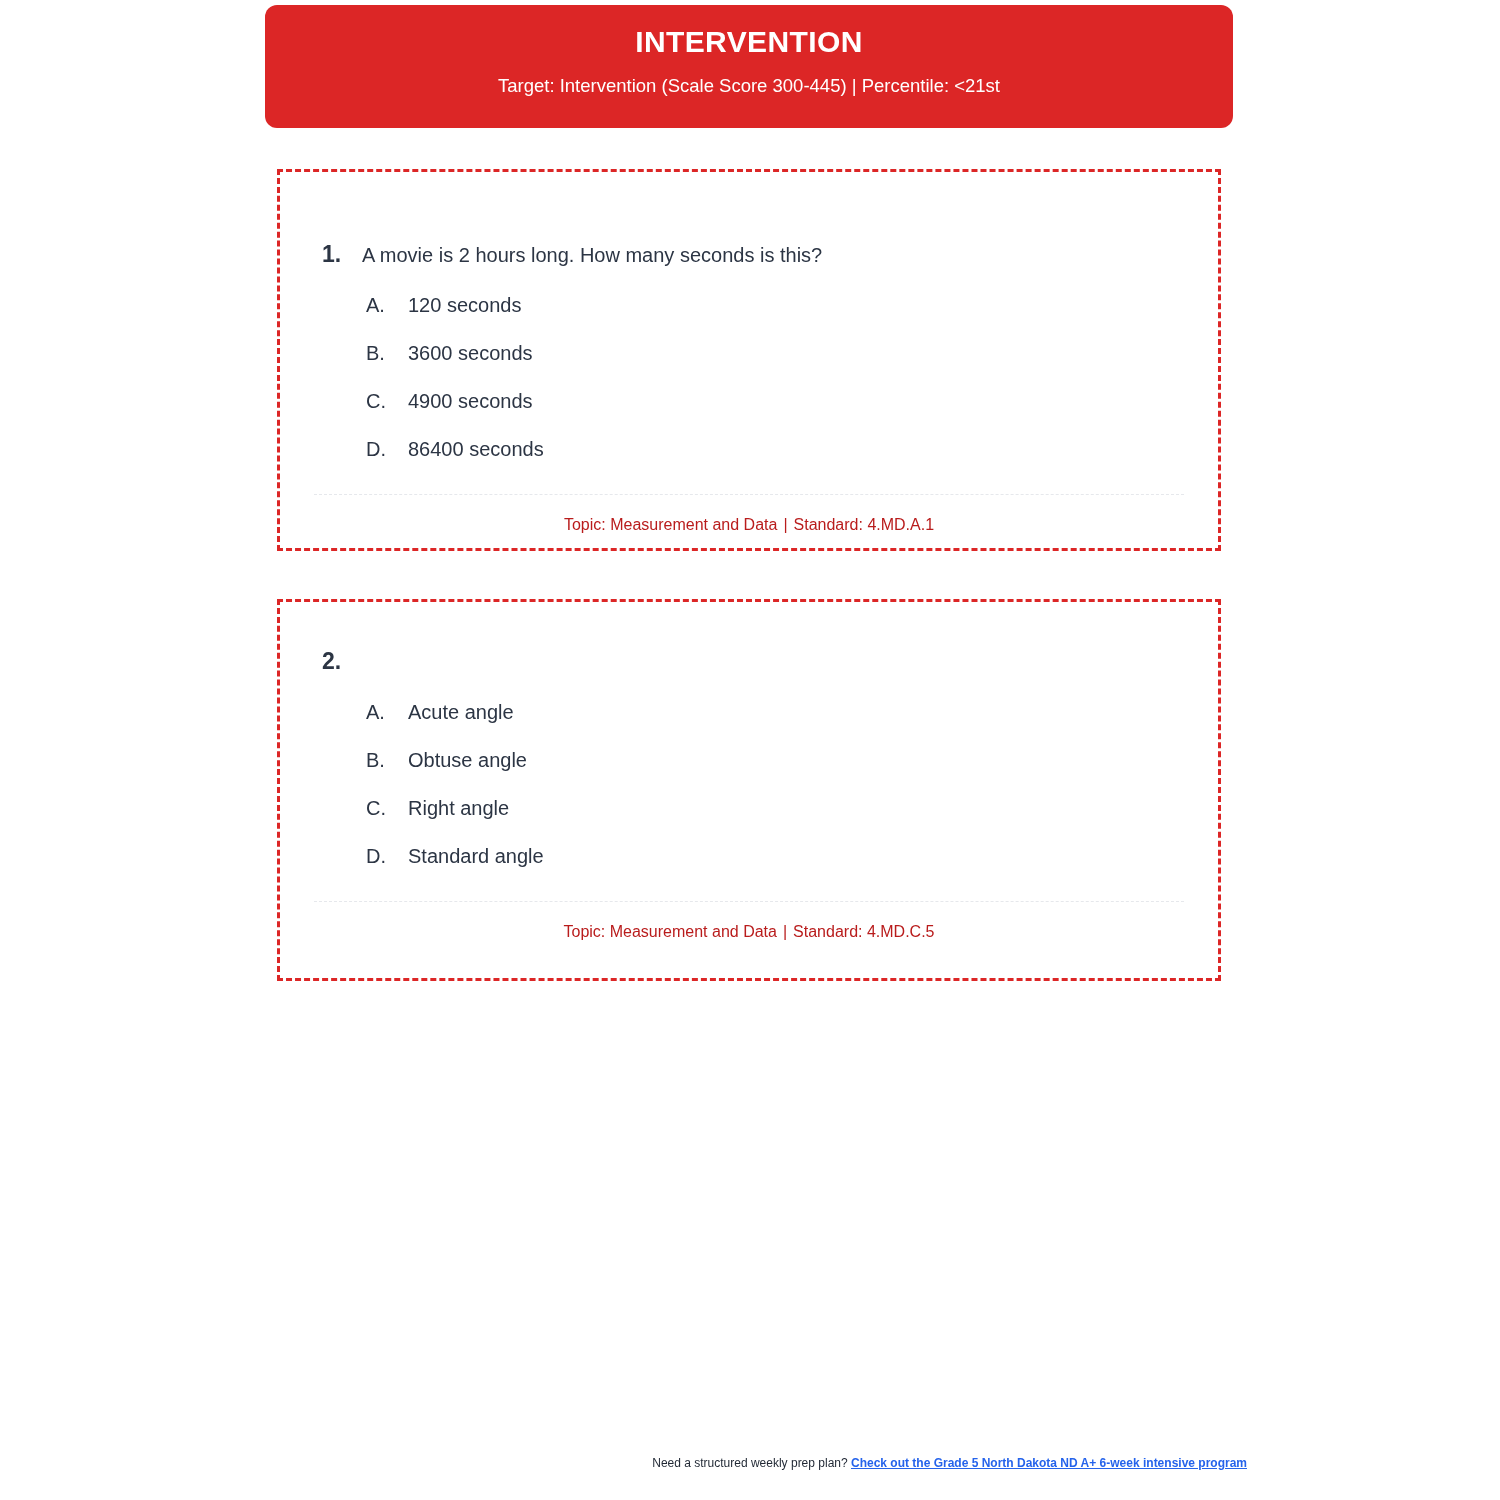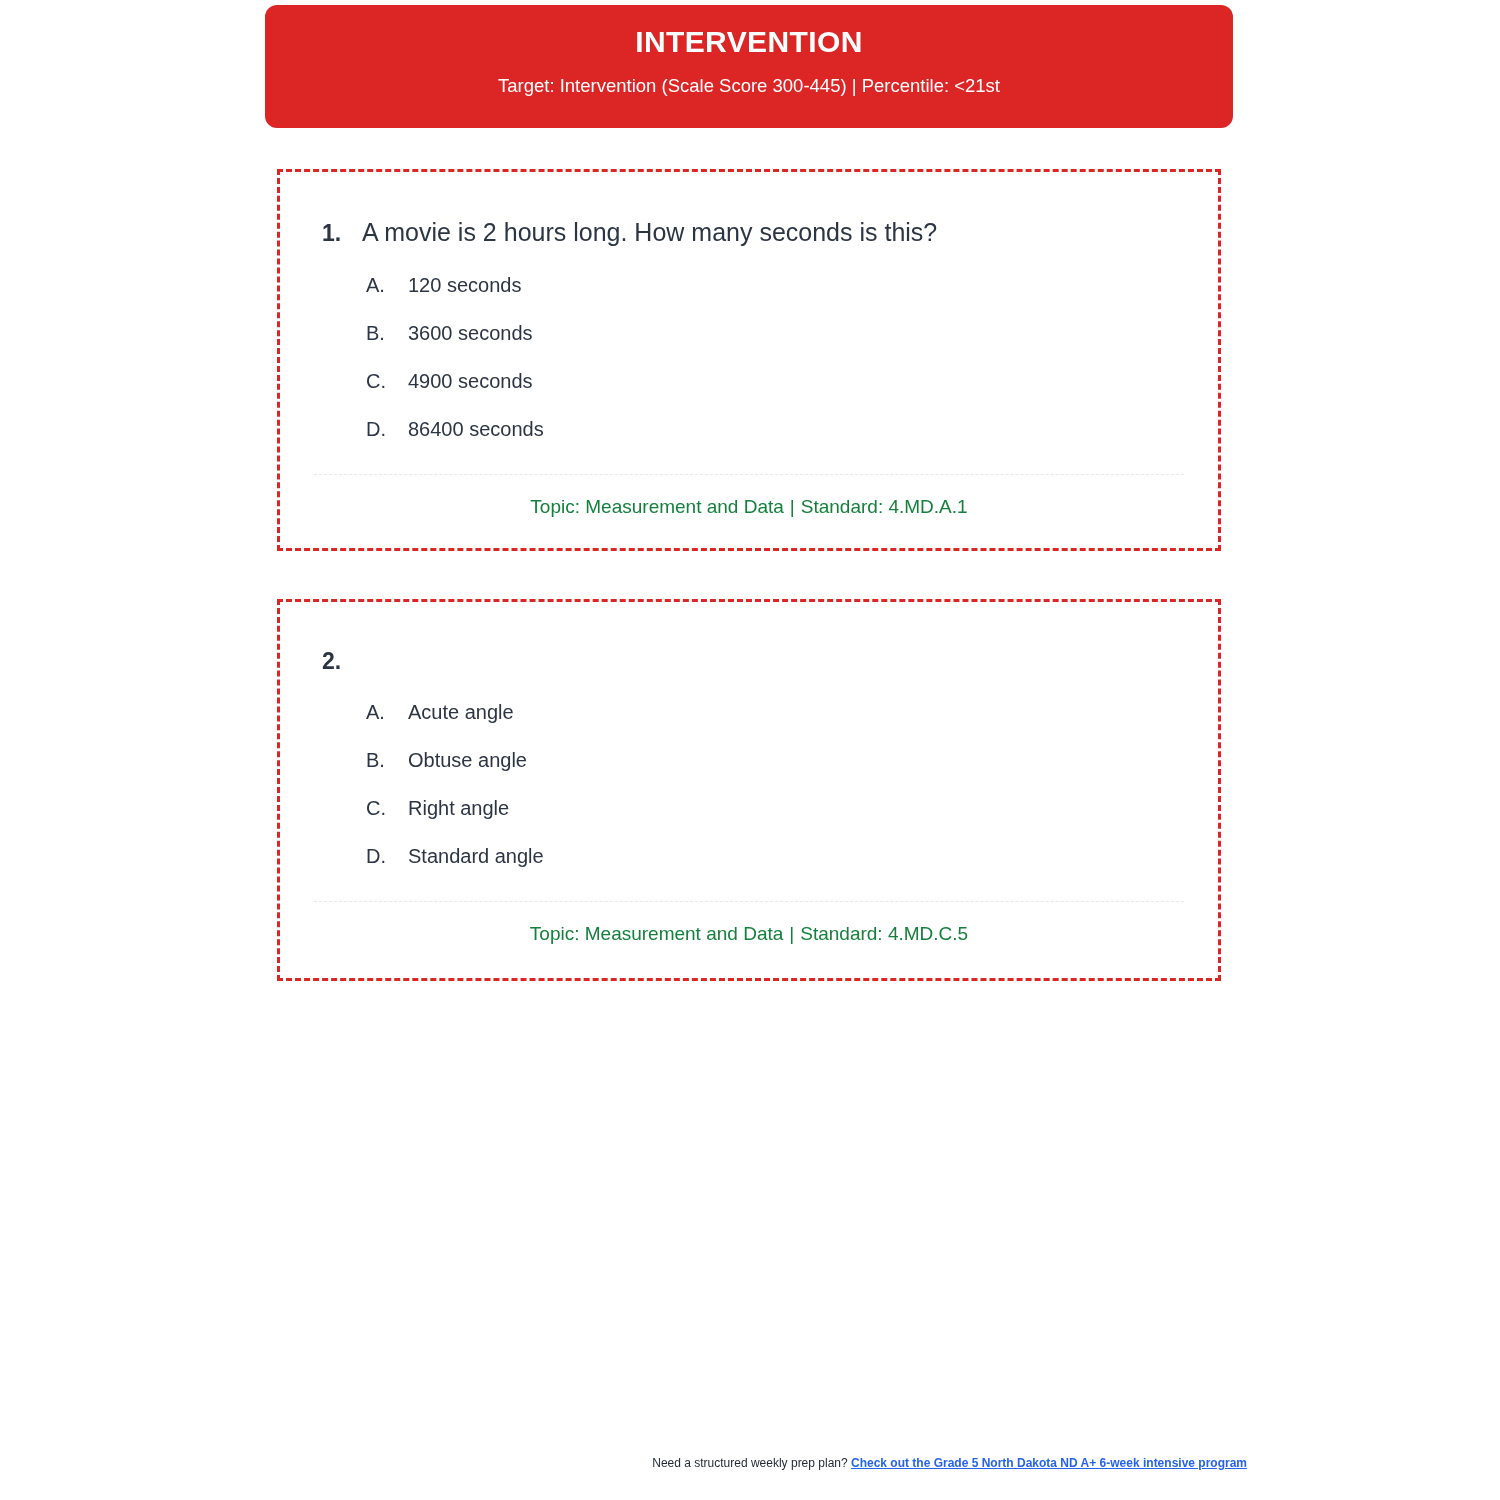--- a/index.html
+++ b/index.html
@@ -73,24 +73,25 @@
     flex: 0 0 auto;
     width: 82px;
     padding-left: 42px;
     font-size: 23px;
     font-weight: bold;
     color: #2C3544;
     line-height: 1.35;
   }
   .q-text {
     flex: 1 1 auto;
-    font-size: 25px;
+    font-size: 20px;
     color: #2C3544;
     line-height: 1.35;
     padding-right: 40px;
+    margin-top: 26px;
   }
 
   .options {
     margin: 22px 0 0 0;
     padding: 0;
     list-style: none;
   }
   .option {
     display: flex;
     align-items: baseline;
@@ -114,22 +115,22 @@
 
   .card-divider {
     margin: 32px 34px 0 34px;
     border: 0;
     border-top: 1px dashed #E6E8EC;
     height: 0;
   }
 
   .meta {
     text-align: center;
-    font-size: 19px;
-    color: #15803d;
+    font-size: 16px;
+    color: #b91c1c;
     padding: 20px 40px 0 40px;
     line-height: 1.3;
   }
   .meta .sep { padding: 0 6px; }
 
   
   .footer {
     position: absolute;
     left: 0;
     top: 1455px;

